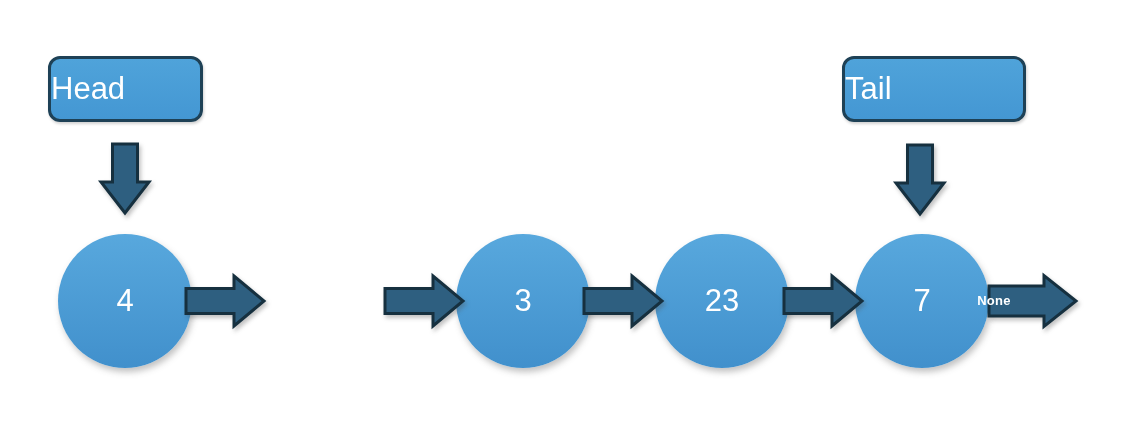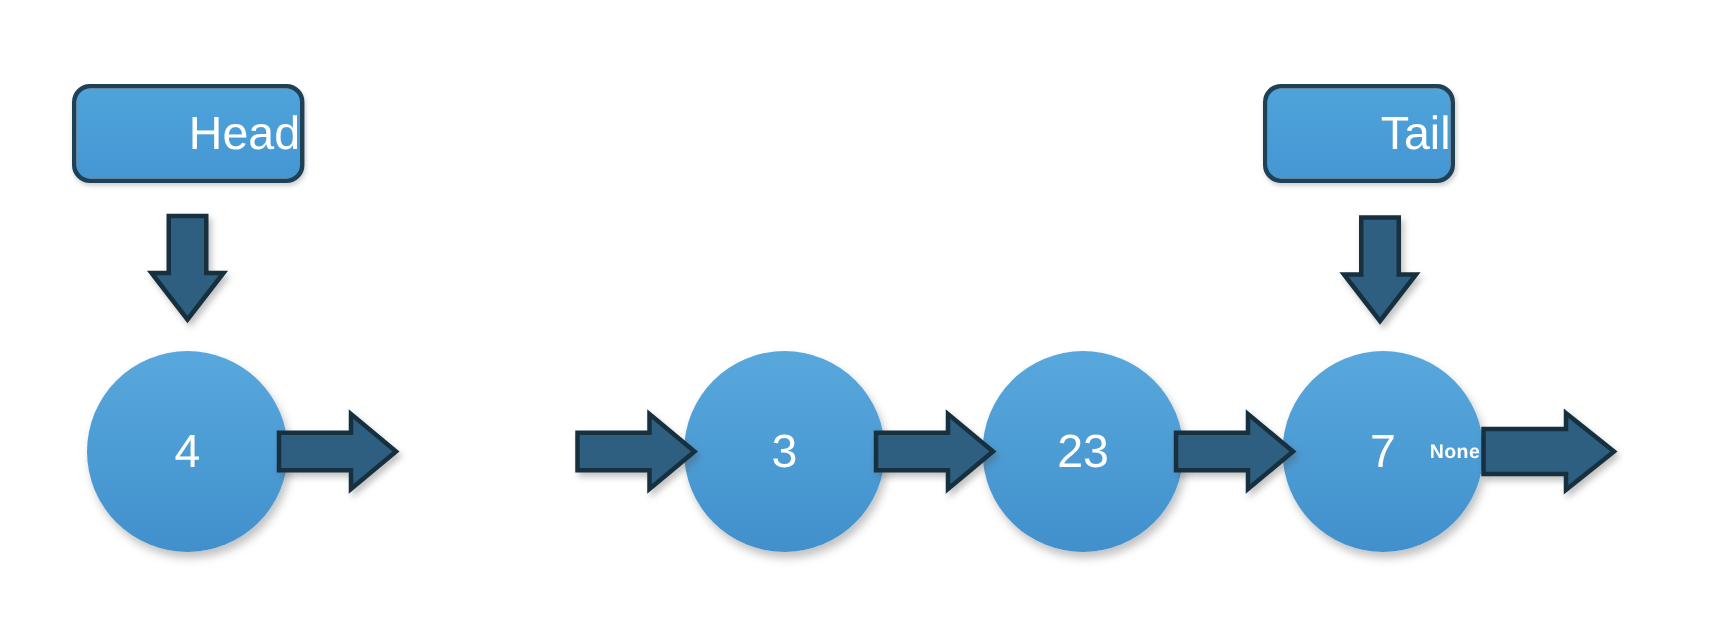--- a/index.html
+++ b/index.html
@@ -24,27 +24,27 @@
   }
   .label-box{
     position:absolute;
     box-sizing:border-box;
     height:66px;
     border:3px solid var(--box-border);
     border-radius:12px;
     background:linear-gradient(var(--box-fill-top), var(--box-fill-bottom));
     display:flex;
     align-items:center;
-    justify-content:flex-end;
+    justify-content:flex-start;
     color:var(--text);
     font-size:31px;
     box-shadow:1px 2px 3px rgba(0,0,0,0.18);
   }
   #head-box{left:48px;top:56px;width:155px;}
-  #tail-box{left:842px;top:56px;width:128px;}
+  #tail-box{left:842px;top:56px;width:184px;}
   .node{
     position:absolute;
     top:234px;
     width:134px;
     height:134px;
     border-radius:50%;
     background:linear-gradient(var(--node-fill-top), var(--node-fill-bottom));
     display:flex;
     align-items:center;
     justify-content:center;
@@ -69,21 +69,21 @@
   #next-arrow-0{left:184px;}
   #next-arrow-1{left:383px;}
   #next-arrow-2{left:582px;}
   #next-arrow-3{left:782px;}
   .down-arrow{width:52px;height:74px;}
   #head-arrow{left:99px;top:142px;}
   #tail-arrow{left:894px;top:143px;}
   #none-arrow{left:987px;top:273px;width:92px;height:56px;}
   .none-text{
     position:absolute;
-    left:942px;top:286px;width:56px;height:29px;
+    left:966px;top:286px;width:56px;height:29px;
     display:flex;align-items:center;justify-content:center;
     color:var(--text);
     font-size:13px;
     font-weight:bold;
     z-index:3;
     letter-spacing:0.3px;
   }
   .shadowed{filter:drop-shadow(2px 3px 2px rgba(80,80,80,0.35));}
 </style>
 </head>

